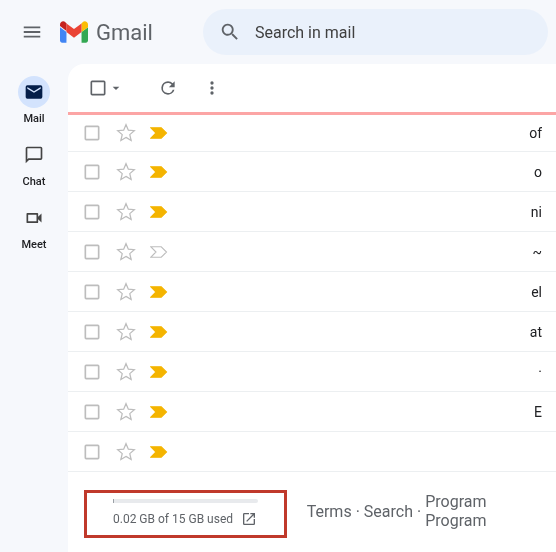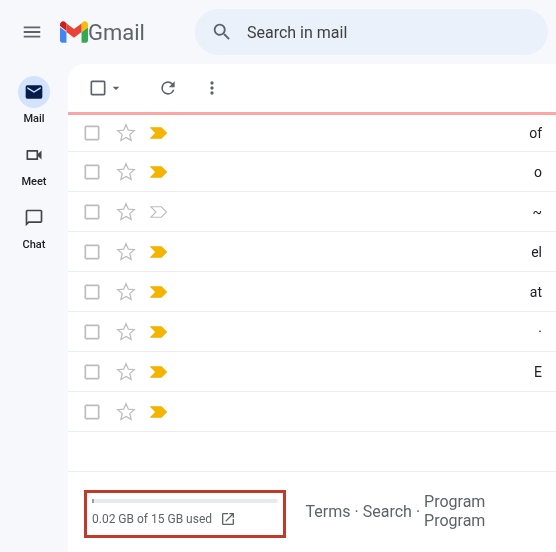--- a/index.html
+++ b/index.html
@@ -1,21 +1,21 @@
 <!DOCTYPE html>
 <html><head>
 <meta charset="utf-8">
 <style>
 * { margin:0; padding:0; box-sizing:border-box; font-family:'Google Sans',Roboto,Arial,sans-serif; }
 body { width:556px; height:552px; background:#f6f8fc; overflow:hidden; position:relative; }
 
 .header { height:64px; display:flex; align-items:center; padding:0 8px; background:#f6f8fc; }
 .menu-btn { width:48px; height:48px; display:flex; align-items:center; justify-content:center; border-radius:50%; cursor:pointer; }
 .logo-wrap { display:flex; align-items:center; margin-left:4px; }
-.brand { font-size:22px; color:#5f6368; margin-left:0; font-weight:400; }
+.brand { font-size:22px; color:#5f6368; margin-left:8px; font-weight:400; }
 .search { margin-left:50px; flex:1; height:46px; background:#eaf1fb; border-radius:24px; display:flex; align-items:center; padding:0 16px; cursor:text; }
 .search svg { flex-shrink:0; }
 .search-ph { margin-left:14px; color:#404040; font-size:16px; }
 
 .body { display:flex; height:488px; }
 .nav { width:68px; padding-top:12px; display:flex; flex-direction:column; align-items:center; gap:14px; }
 .nav-item { display:flex; flex-direction:column; align-items:center; cursor:pointer; }
 .nav-icon { width:32px; height:32px; border-radius:16px; display:flex; align-items:center; justify-content:center; }
 .nav-icon.sel { background:#d3e3fd; }
 .nav-label { font-size:11px; color:#202124; margin-top:4px; font-weight:500; }
@@ -26,21 +26,21 @@
 .select-all { display:flex; align-items:center; cursor:pointer; padding:0 4px; }
 .rows { flex:1; overflow:hidden; }
 .row { height:40px; display:flex; align-items:center; padding:0 14px; border-bottom:1px solid #eceff1; }
 .row:first-child { border-top:3px solid #fca5a5; }
 .cb { width:20px; height:20px; margin-right:14px; cursor:pointer; }
 .star { width:20px; height:20px; margin-right:14px; cursor:pointer; }
 .marker { width:18px; height:14px; }
 .snip { margin-left:auto; color:#202124; font-size:14px; width:20px; text-align:right; overflow:hidden; }
 
 .footer { padding:10px 16px 14px; display:flex; align-items:flex-start; gap:20px; font-size:12px; color:#5f6368; }
-.storage { border:3px solid #c0392b; padding:6px 5px 8px; width:210px; }
+.storage { border:3px solid #c0392b; padding:6px 26px 8px; width:210px; }
 .bar { width:100%; height:4px; background:#e8eaed; border-radius:2px; margin-bottom:8px; position:relative; }
 .bar-fill { position:absolute; left:0; top:0; height:100%; width:1%; background:#9aa0a6; }
 .storage-txt { display:flex; align-items:center; gap:8px; color:#5f6368; font-size:12px; }
 .links { display:flex; align-items:center; gap:4px; font-size:16px; padding-top:2px; }
 .links a { color:#5f6368; text-decoration:none; cursor:pointer; }
 </style>
 </head>
 <body>
 
 <div class="header">
@@ -73,32 +73,32 @@
         <div class="nav-icon sel">
           <svg width="20" height="20" viewBox="0 0 24 24" fill="#041e49">
             <path d="M20 4H4a2 2 0 0 0-2 2v12a2 2 0 0 0 2 2h16a2 2 0 0 0 2-2V6a2 2 0 0 0-2-2zm0 4-8 5-8-5V6l8 5 8-5v2z"></path>
           </svg>
         </div>
         <div class="nav-label">Mail</div>
       </div>
       <div class="nav-item">
         <div class="nav-icon">
           <svg width="20" height="20" viewBox="0 0 24 24" fill="#444">
-            <path d="M17 10.5V7a1 1 0 0 0-1-1H4a1 1 0 0 0-1 1v10a1 1 0 0 0 1 1h12a1 1 0 0 0 1-1v-3.5l4 4v-11l-4 4zM15 16H5V8h10v8z"></path>
-          </svg>
-        </div>
-        <div class="nav-label">Meet</div>
+            <path d="M4 4h16v12H5.17L4 17.17V4m0-2a2 2 0 0 0-2 2v18l4-4h14a2 2 0 0 0 2-2V4a2 2 0 0 0-2-2H4z"></path>
+          </svg>
+        </div>
+        <div class="nav-label">Chat</div>
       </div>
       <div class="nav-item">
         <div class="nav-icon">
           <svg width="20" height="20" viewBox="0 0 24 24" fill="#444">
-            <path d="M4 4h16v12H5.17L4 17.17V4m0-2a2 2 0 0 0-2 2v18l4-4h14a2 2 0 0 0 2-2V4a2 2 0 0 0-2-2H4z"></path>
-          </svg>
-        </div>
-        <div class="nav-label">Chat</div>
+            <path d="M17 10.5V7a1 1 0 0 0-1-1H4a1 1 0 0 0-1 1v10a1 1 0 0 0 1 1h12a1 1 0 0 0 1-1v-3.5l4 4v-11l-4 4zM15 16H5V8h10v8z"></path>
+          </svg>
+        </div>
+        <div class="nav-label">Meet</div>
       </div>
     </div>
   <div class="main">
     <div class="toolbar">
       <div class="select-all">
         <svg width="20" height="20" viewBox="0 0 24 24">
             <path fill="#5f6368" d="M19 5v14H5V5h14m0-2H5a2 2 0 0 0-2 2v14a2 2 0 0 0 2 2h14a2 2 0 0 0 2-2V5a2 2 0 0 0-2-2z"></path>
           </svg>
         <svg width="16" height="16" viewBox="0 0 24 24">
             <path fill="#5f6368" d="M7 10l5 5 5-5z"></path>
@@ -133,20 +133,32 @@
           <svg class="cb" viewBox="0 0 24 24">
             <path fill="#bdbdbd" d="M19 5v14H5V5h14m0-2H5a2 2 0 0 0-2 2v14a2 2 0 0 0 2 2h14a2 2 0 0 0 2-2V5a2 2 0 0 0-2-2z"></path>
           </svg>
           <svg class="star" viewBox="0 0 24 24">
             <path fill="none" stroke="#bdbdbd" stroke-width="1.5" d="M12 17.27 18.18 21l-1.64-7.03L22 9.24l-7.19-.61L12 2 9.19 8.63 2 9.24l5.46 4.73L5.82 21 12 17.27z"></path>
           </svg>
           <svg class="marker" viewBox="0 0 24 16">
             <path fill="#f4b400" stroke="#f4b400" stroke-width="1.5" d="M1 1h14l7 7-7 7H1l7-7-7-7z"></path>
           </svg>
           <span class="snip">o</span>
+        </div>
+        <div class="row">
+          <svg class="cb" viewBox="0 0 24 24">
+            <path fill="#bdbdbd" d="M19 5v14H5V5h14m0-2H5a2 2 0 0 0-2 2v14a2 2 0 0 0 2 2h14a2 2 0 0 0 2-2V5a2 2 0 0 0-2-2z"></path>
+          </svg>
+          <svg class="star" viewBox="0 0 24 24">
+            <path fill="none" stroke="#bdbdbd" stroke-width="1.5" d="M12 17.27 18.18 21l-1.64-7.03L22 9.24l-7.19-.61L12 2 9.19 8.63 2 9.24l5.46 4.73L5.82 21 12 17.27z"></path>
+          </svg>
+          <svg class="marker" viewBox="0 0 24 16">
+            <path fill="#f4b400" stroke="#f4b400" stroke-width="1.5" d="M1 1h14l7 7-7 7H1l7-7-7-7z"></path>
+          </svg>
+          <span class="snip">ni</span>
         </div>
         <div class="row">
           <svg class="cb" viewBox="0 0 24 24">
             <path fill="#bdbdbd" d="M19 5v14H5V5h14m0-2H5a2 2 0 0 0-2 2v14a2 2 0 0 0 2 2h14a2 2 0 0 0 2-2V5a2 2 0 0 0-2-2z"></path>
           </svg>
           <svg class="star" viewBox="0 0 24 24">
             <path fill="none" stroke="#bdbdbd" stroke-width="1.5" d="M12 17.27 18.18 21l-1.64-7.03L22 9.24l-7.19-.61L12 2 9.19 8.63 2 9.24l5.46 4.73L5.82 21 12 17.27z"></path>
           </svg>
           <svg class="marker" viewBox="0 0 24 16">
             <path fill="none" stroke="#bdbdbd" stroke-width="1.5" d="M1 1h14l7 7-7 7H1l7-7-7-7z"></path>

